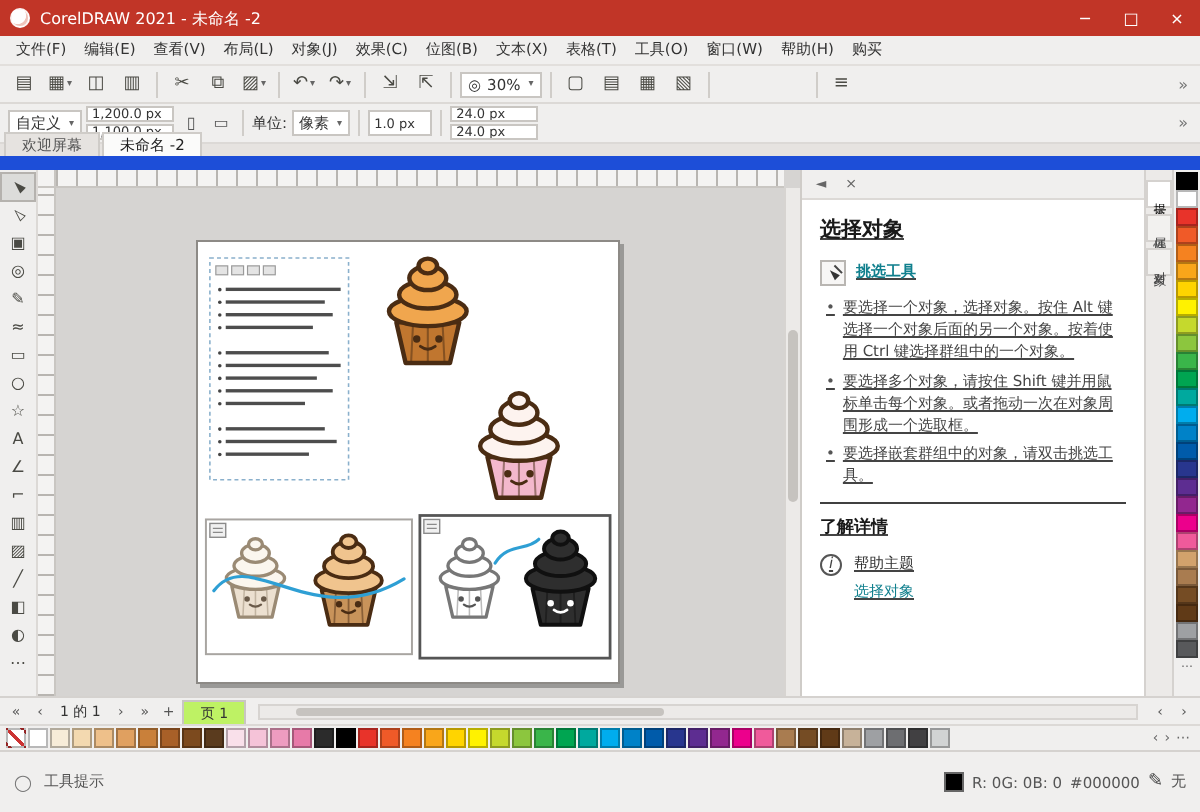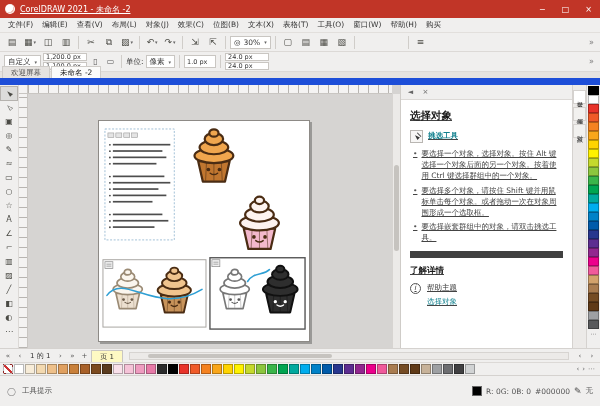--- a/index.html
+++ b/index.html
@@ -3,21 +3,21 @@
 <meta charset="utf-8">
 <style>
   * {box-sizing:border-box; margin:0; padding:0;}
   html,body {width:600px; height:406px; overflow:hidden;}
   body {font-family:"DejaVu Sans","Liberation Sans",sans-serif; font-size:8px; color:#333; background:#f0efee;}
   .app {display:flex; flex-direction:column; width:600px; height:406px;}
 
   
   .titlebar {height:18px; background:#c13527; display:flex; align-items:center; gap:5px; padding-left:5px; color:#fff; flex:0 0 auto;}
   .logo {width:10px; height:10px; border-radius:50%; background:radial-gradient(circle at 35% 35%, #ffffff 0 55%, #f0c3ba 60%); border:1px solid rgba(255,255,255,.8);}
-  .title-text {font-size:8px;text-decoration:underline;}
+  .title-text {font-size:8px;}
   .win-btns {margin-left:auto; display:flex; height:100%;}
   .win-btn {width:23px; display:flex; align-items:center; justify-content:center; font-size:8px;}
 
   
   .menubar {height:15px; display:flex; align-items:center; gap:1px; padding-left:4px; background:#f0efee; border-bottom:1px solid #e2dfdc; flex:0 0 auto;}
   .menu-item {padding:1px 4px; font-size:7.5px; white-space:nowrap;}
 
   
   .toolbar,.propbar {height:19px; display:flex; align-items:center; gap:2px; padding:0 4px; background:#f0efee; border-bottom:1px solid #dcd9d6; flex:0 0 auto;}
   .propbar {height:20px;justify-content:space-between;}
@@ -60,40 +60,40 @@
   .docker-title {flex:1; color:#222;}
   .dk-btn {width:11px; text-align:center; color:#666; font-size:7px;}
   .docker-body {flex:1; padding:7px 9px 4px 9px; font-size:7.5px; line-height:1.45; color:#444; overflow:hidden;text-decoration:underline;}
   .hint-heading {font-size:10.5px; font-weight:bold; color:#1a1a1a; margin:1px 0 7px;}
   .tool-row {display:flex; align-items:center; gap:5px; margin-bottom:6px;}
   .pick-mini {width:13px; height:13px; border:1px solid #b9b6b2; background:#f7f6f5; display:flex; align-items:center; justify-content:center; font-size:7px; color:#333;}
   .tool-label {font-weight:bold; color:#11808e;}
   .hints-list {list-style:none; padding-left:3px;}
   .hints-list li {display:flex; gap:4px; margin-bottom:4px;}
   .hints-list .dot {flex:0 0 auto; color:#555;}
-  .learn-sec {border-top:7px solid #404040; margin-top:7px; padding-top:6px;}
+  .learn-sec {border-top:1px solid #404040; margin-top:7px; padding-top:6px;}
   .learn-title {font-weight:bold; font-size:8.5px; color:#1a1a1a; margin-bottom:6px;}
   .help-row {display:flex; align-items:flex-start; gap:6px;}
   .info-icon {width:11px; height:11px; flex:0 0 auto; border:1px solid #555; border-radius:50%; display:flex; align-items:center; justify-content:center; font-size:7.5px; font-style:italic; color:#444;}
   .help-topic {color:#333;}
   .hint-link {display:block; margin:3px 0 0 17px; color:#11808e;}
 
   
   .sidetabs {width:14px; background:#eceae8; border-left:1px solid #d5d2cf; display:flex; flex-direction:column; align-items:center; gap:3px; padding-top:5px; flex:0 0 auto;}
   .sidetab {writing-mode:vertical-rl; font-size:6.5px; padding:5px 0; width:13px; display:flex; align-items:center; justify-content:center; background:#f2f1ef; border:1px solid #d5d2cf; color:#444; letter-spacing:1px;}
   .sidetab.active {background:#fff; color:#111;}
   .vpalette {width:14px; background:#f0efee; border-left:1px solid #d5d2cf; display:flex; flex-direction:column; align-items:center; padding-top:1px; flex:0 0 auto;}
   .vswatch {width:11px; height:9px; flex:0 0 auto; border:1px solid rgba(0,0,0,.28);}
   .vpal-more {font-size:6px; color:#666; margin-top:1px;}
 
   
   .pagenav {height:14px; display:flex; align-items:center; gap:2px; padding:0 3px; background:#f0efee; border-top:1px solid #d5d2cf; flex:0 0 auto; font-size:7px;}
   .pn-btn {min-width:10px; height:11px; display:flex; align-items:center; justify-content:center; color:#555;}
   .pn-info {padding:0 3px; white-space:nowrap;}
-  .page-tab {height:12px; margin-top:1px; padding:0 8px; display:flex; align-items:center; background:#fef9c3; border:1px solid #c9c6c2; border-bottom:none; white-space:nowrap;}
+  .page-tab {height:12px; margin-top:1px; padding:0 8px; display:flex; align-items:center; background:#bef264; border:1px solid #c9c6c2; border-bottom:none; white-space:nowrap;}
   .hscroll {flex:1; height:8px; margin:0 4px; background:#eceae8; border:1px solid #d7d4d1; position:relative;}
   .hscroll .thumb {position:absolute; top:1px; bottom:1px; left:4%; width:42%; background:#c6c3bf; border-radius:3px;}
 
   .hpalette {height:13px; display:flex; align-items:center; gap:1px; padding:0 3px; background:#f0efee; border-top:1px solid #dcd9d6; flex:0 0 auto; overflow:hidden;}
   .hswatch {width:10px; height:10px; flex:0 0 auto; border:1px solid rgba(0,0,0,.28);}
   .nofill {background:linear-gradient(45deg, transparent 42%, #c33 42%, #c33 58%, transparent 58%), #fff !important;}
   .hpal-end {margin-left:auto; display:flex; gap:3px; color:#666; font-size:7px; padding-right:2px;}
 
   .statusbar {height:31px; display:flex; align-items:center; gap:6px; padding:0 7px; background:#f0efee; border-top:1px solid #d5d2cf; flex:0 0 auto; font-size:7.5px; color:#555;}
   .st-icon {font-size:8px; color:#777;}

